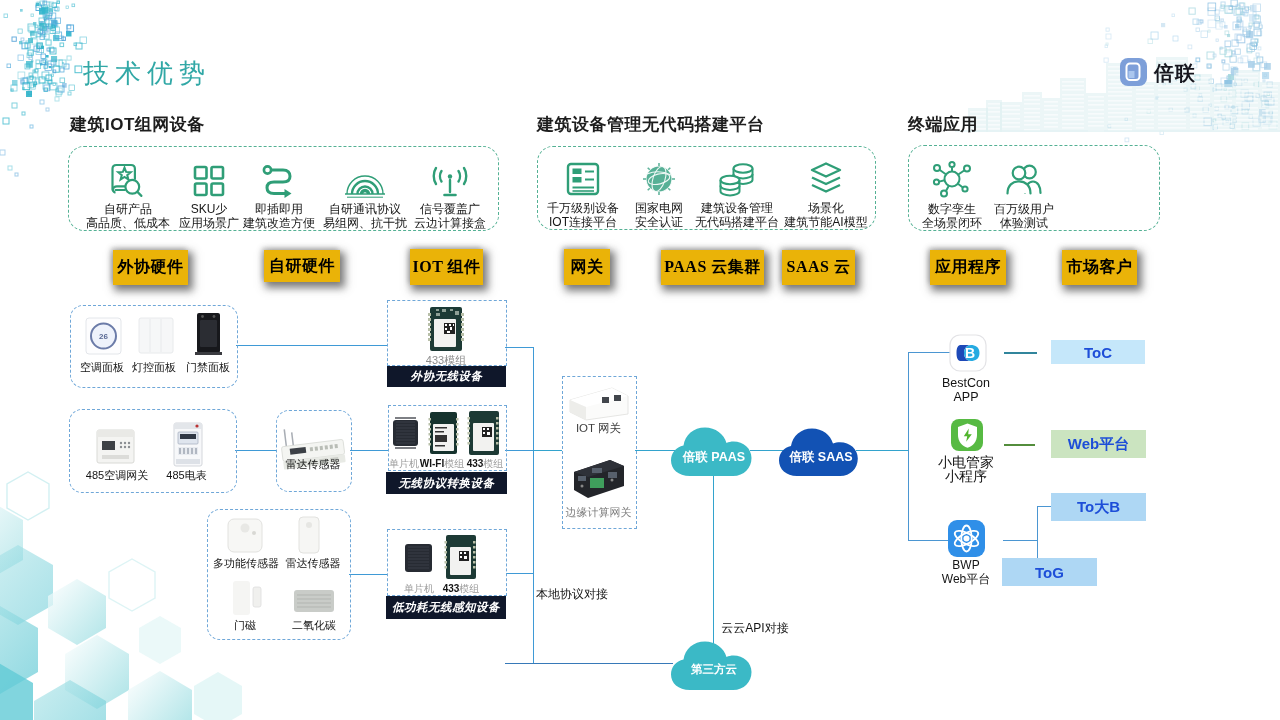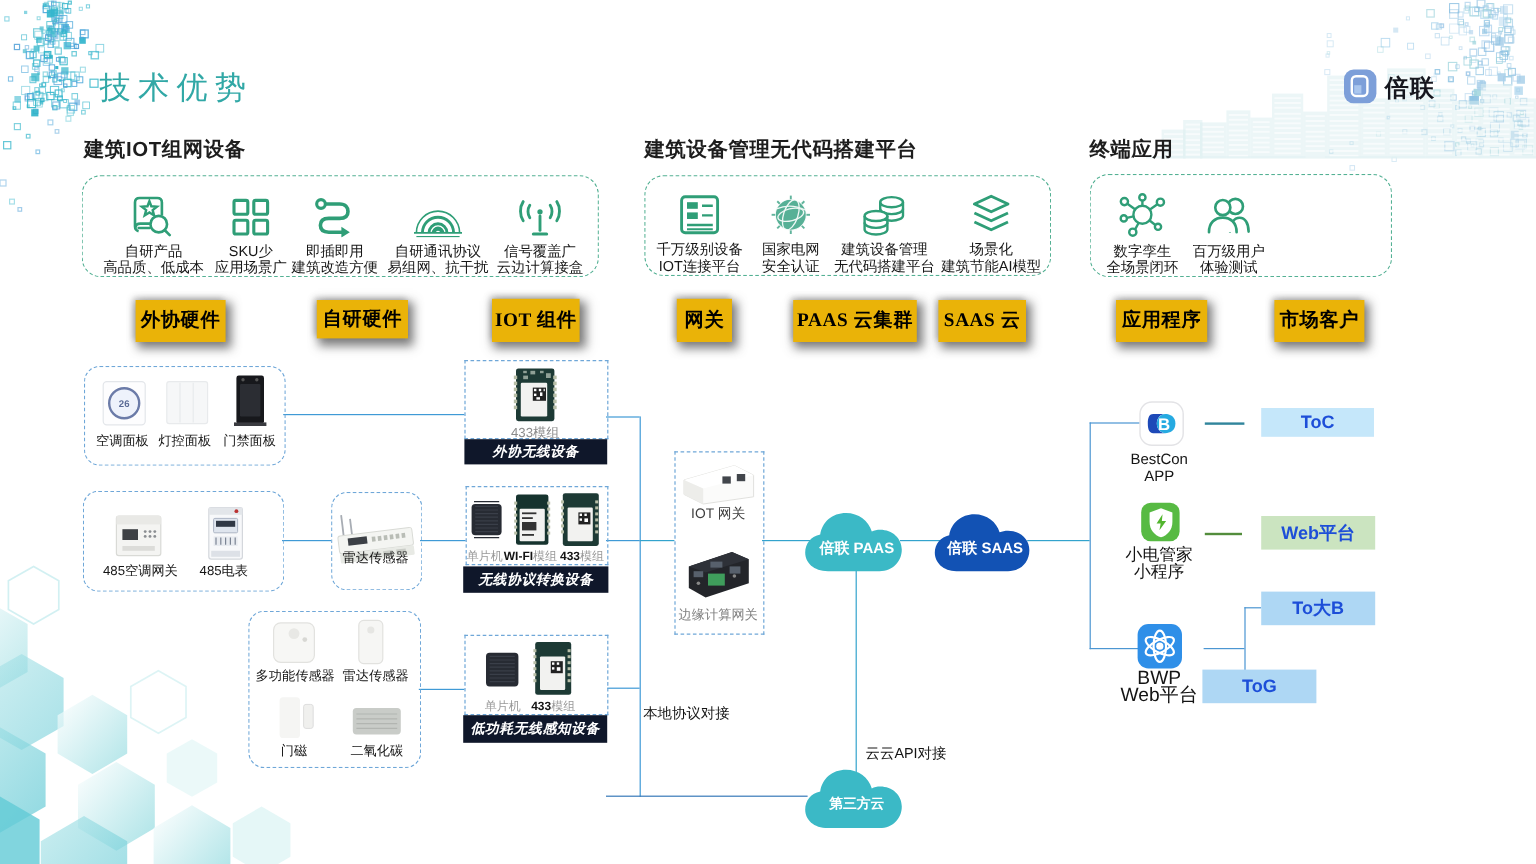--- a/index.html
+++ b/index.html
@@ -1105,20 +1105,20 @@
 <rect x="1" y="1" width="37" height="37" rx="9" fill="#2f8fe8"></rect>
 <g fill="none" stroke="#fff" stroke-width="1.8">
 <ellipse cx="19.5" cy="19.5" rx="13" ry="5.2" transform="rotate(28 19.5 19.5)"></ellipse>
 <ellipse cx="19.5" cy="19.5" rx="13" ry="5.2" transform="rotate(-28 19.5 19.5)"></ellipse>
 <ellipse cx="19.5" cy="19.5" rx="5.2" ry="13"></ellipse>
 </g>
 <circle cx="19.5" cy="19.5" r="3" fill="#fff"></circle>
 </svg>
 <div class="lbl" style="left:930px;top:377px;width:72px;font-size:12.5px;line-height:13.5px;">BestCon<br>APP</div>
 <div class="lbl" style="left:930px;top:456px;width:72px;font-size:14px;line-height:13.5px;">小电管家<br>小程序</div>
-<div class="lbl" style="left:930px;top:559px;width:72px;font-size:16px;line-height:13.5px;">BWP<br>Web平台</div>
+<div class="lbl" style="left:930px;top:559px;width:72px;font-size:12px;line-height:13.5px;">BWP<br>Web平台</div>
 
 <div class="tobox" style="left:1051px;top:340px;width:94px;height:24px;background:#c5e7fa;">ToC</div>
 <div class="tobox" style="left:1051px;top:430px;width:95px;height:28px;background:#cbe4c0;">Web平台</div>
 <div class="tobox" style="left:1051px;top:493px;width:95px;height:28px;background:#aed7f4;">To大B</div>
 <div class="tobox" style="left:1002px;top:558px;width:95px;height:28px;background:#aed7f4;">ToG</div>
 
 </div>
 
 </body></html>

